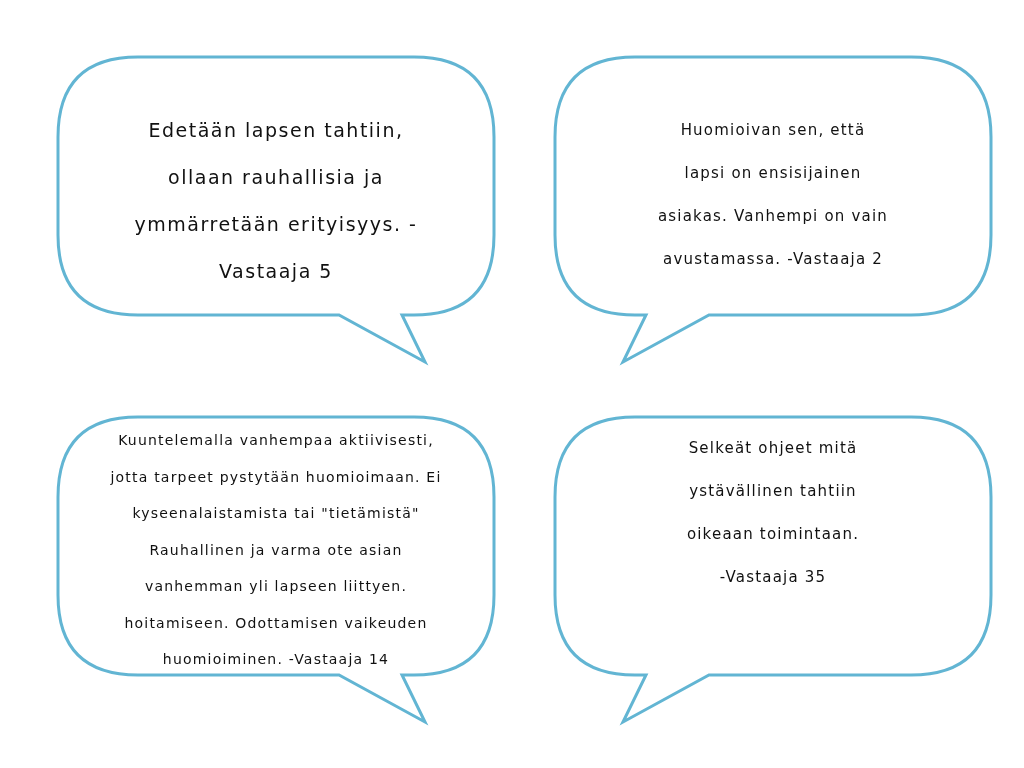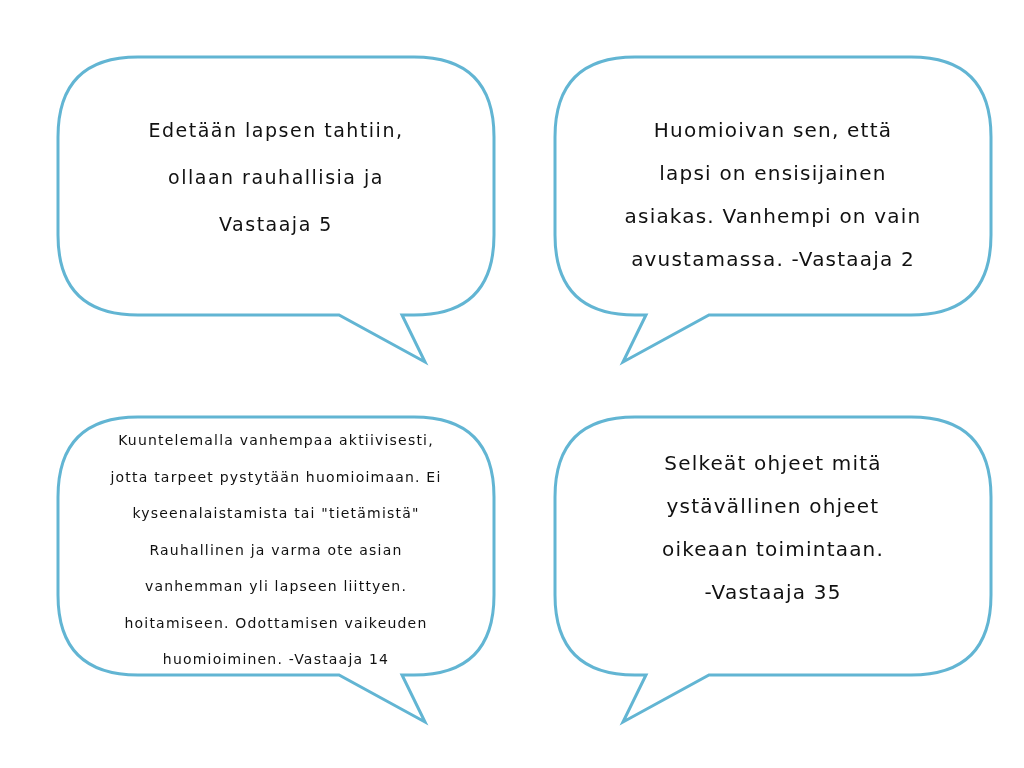--- a/index.html
+++ b/index.html
@@ -11,21 +11,21 @@
       display: flex;
       flex-direction: column;
       align-items: center;
       justify-content: center;
       text-align: center;
       color: #111111;
       font-family: "DejaVu Sans", sans-serif;
     }
     .bubble-text .line { white-space: nowrap; display: block; }
     .t-large { font-size: 19px; letter-spacing: 1.5px; line-height: 47px; }
-    .t-medium { font-size: 20px; letter-spacing: 1.2px; line-height: 43px; }
+    .t-medium { font-size: 15px; letter-spacing: 1.2px; line-height: 43px; }
     .t-small { font-size: 14px; letter-spacing: 1.2px; line-height: 36.5px; text-align: center; }
   </style>
 </head>
 <body>
 
 <div class="canvas">
 
   <svg class="bubbles" width="1024" height="768" viewBox="0 0 1024 768">
 
     <path d="M138,57 L414,57 Q494,57 494,137 L494,235 Q494,315 414,315 L402,315 L425,362 L339,315 L138,315 Q58,315 58,235 L58,137 Q58,57 138,57 Z" fill="#FFFFFF" stroke="#62B5D3" stroke-width="3" stroke-linejoin="miter"></path>
@@ -33,40 +33,41 @@
     <path d="M635,57 L911,57 Q991,57 991,137 L991,235 Q991,315 911,315 L709,315 L623,362 L646,315 L635,315 Q555,315 555,235 L555,137 Q555,57 635,57 Z" fill="#FFFFFF" stroke="#62B5D3" stroke-width="3" stroke-linejoin="miter"></path>
 
     <path d="M138,417 L414,417 Q494,417 494,497 L494,595 Q494,675 414,675 L402,675 L425,722 L339,675 L138,675 Q58,675 58,595 L58,497 Q58,417 138,417 Z" fill="#FFFFFF" stroke="#62B5D3" stroke-width="3" stroke-linejoin="miter"></path>
 
     <path d="M635,417 L911,417 Q991,417 991,497 L991,595 Q991,675 911,675 L709,675 L623,722 L646,675 L635,675 Q555,675 555,595 L555,497 Q555,417 635,417 Z" fill="#FFFFFF" stroke="#62B5D3" stroke-width="3" stroke-linejoin="miter"></path>
   </svg>
 
   <div class="bubble-text t-large" style="left:58px; top:107px; width:548px; margin-left:-56px;">
     <span class="line">Edetään lapsen tahtiin,</span>
     <span class="line">ollaan rauhallisia ja</span>
+    <span class="line">ymmärretään erityisyys. -</span>
     <span class="line">Vastaaja 5</span>
   </div>
 
   <div class="bubble-text t-medium" style="left:555px; top:109px; width:436px;">
     <span class="line">Huomioivan sen, että</span>
     <span class="line">lapsi on ensisijainen</span>
     <span class="line">asiakas. Vanhempi on vain</span>
     <span class="line">avustamassa. -Vastaaja 2</span>
   </div>
 
   <div class="bubble-text t-small" style="left:58px; top:422px; width:436px;">
     <span class="line">Kuuntelemalla vanhempaa aktiivisesti,</span>
     <span class="line">jotta tarpeet pystytään huomioimaan. Ei</span>
     <span class="line">kyseenalaistamista tai "tietämistä"</span>
     <span class="line">Rauhallinen ja varma ote asian</span>
     <span class="line">vanhemman yli lapseen liittyen.</span>
     <span class="line">hoitamiseen. Odottamisen vaikeuden</span>
     <span class="line">huomioiminen. -Vastaaja 14</span>
   </div>
 
-  <div class="bubble-text t-medium" style="left:555px; top:442px; width:436px;">
+  <div class="bubble-text t-medium" style="left:555px; top:427px; width:436px;">
     <span class="line">Selkeät ohjeet mitä</span>
-    <span class="line">ystävällinen ohjeet</span>
+    <span class="line">ystävällinen tahtiin</span>
     <span class="line">oikeaan toimintaan.</span>
     <span class="line">-Vastaaja 35</span>
   </div>
 
 </div>
 
 </body></html>

